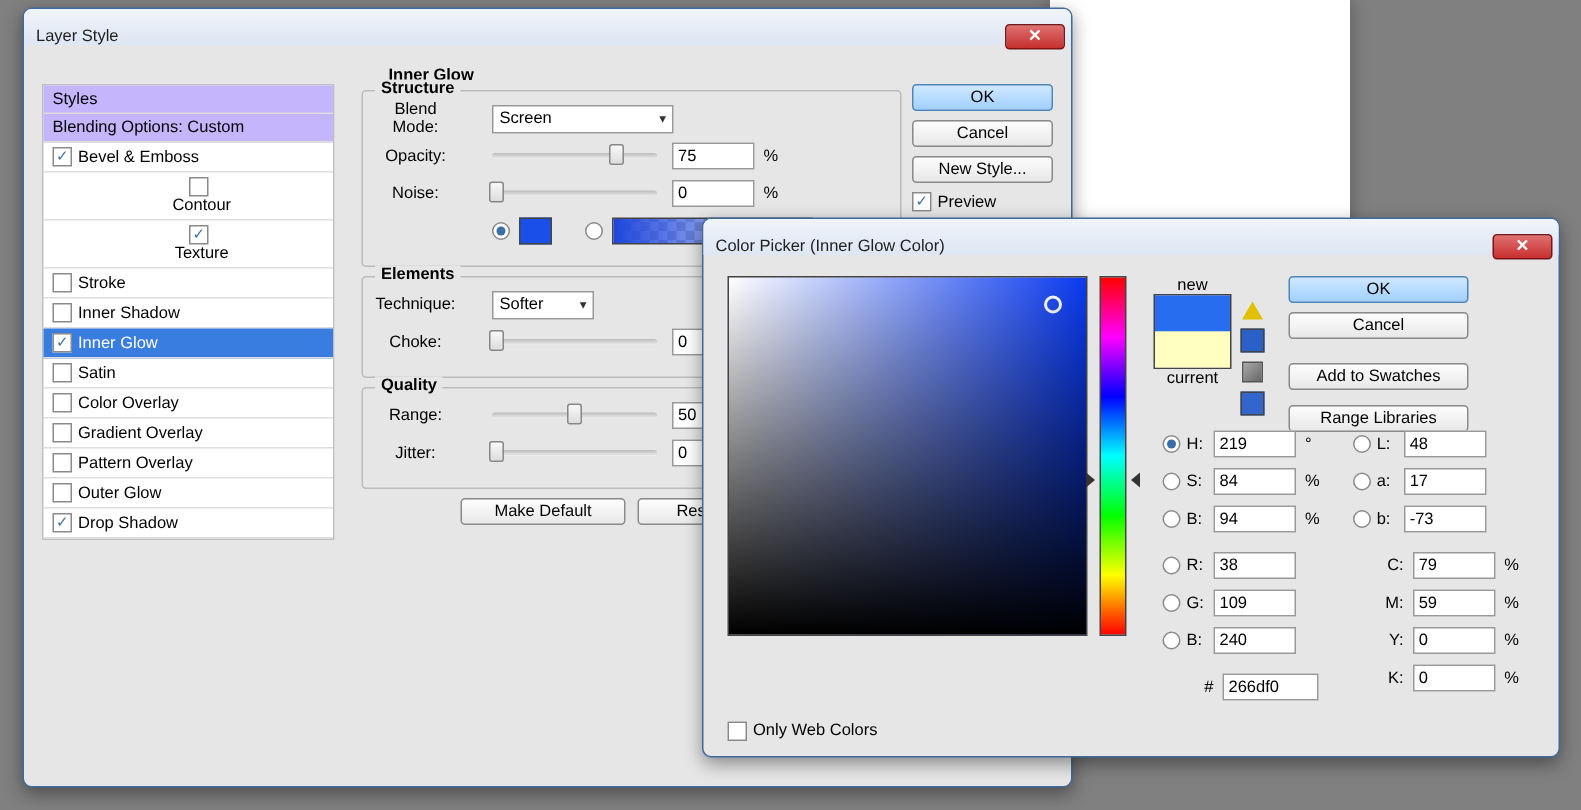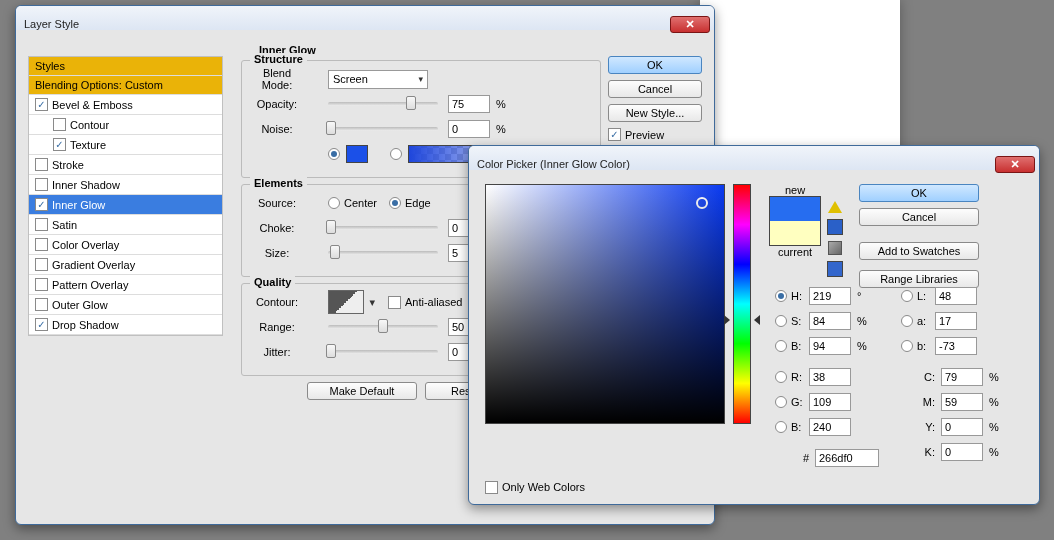--- a/index.html
+++ b/index.html
@@ -7,34 +7,34 @@
 .canvas { position: absolute; background: #fff; top: 0; left: 700px; width: 200px; height: 360px; box-shadow: 0 0 12px rgba(0,0,0,0.3); }
 .window { position: absolute; background: #e6e6e6; border: 1px solid #3f6a9a; border-radius: 6px; box-shadow: 0 4px 12px rgba(0,0,0,0.4); }
 .titlebar { background: linear-gradient(#f0f4fa, #dde6f3); height: 24px; border-radius: 5px 5px 0 0; display: flex; align-items: center; padding: 12px 4px 0 8px; position: relative; }
 .titlebar .title { flex: 1; color: #222; }
 .closebtn { width: 40px; height: 17px; background: linear-gradient(#e07070,#c83030); border: 1px solid #7a1515; border-radius: 3px; color: #fff; text-align: center; line-height: 14px; font-weight: bold; cursor: pointer; }
 .btn { background: linear-gradient(#fdfdfd,#e8e8e8); border: 1px solid #8a8a8a; border-radius: 3px; padding: 2px 0; text-align: center; cursor: pointer; display: block; width: 94px; margin-bottom: 6px; }
 .btn.primary { background: linear-gradient(#d0e8ff,#a0d0ff); border: 1px solid #4a85c0; }
 .chk { display: inline-block; width: 13px; height: 13px; border: 1px solid #8a8a8a; background: #fff; vertical-align: middle; margin-right: 4px; text-align: center; line-height: 11px; font-size: 10px; color: #3a6ea5; cursor: pointer; }
 .radio { display: inline-block; width: 12px; height: 12px; border: 1px solid #8a8a8a; border-radius: 50%; background: #fff; vertical-align: middle; position: relative; cursor: pointer; }
 .radio.on::after { content:''; position:absolute; width:6px; height:6px; background:#3a6ea5; border-radius:50%; top:2px; left:2px; }
-.input { border: 1px solid #999; background: #fff; padding: 1px 3px; height: 18px; width: 42px; text-align: left; }
+.input { border: 1px solid #999; background: #fff; padding: 1px 3px; height: 18px; width: 55px; text-align: left; }
 .dropdown { border: 1px solid #999; background: #fff; padding: 1px 4px; height: 19px; position: relative; cursor: pointer; display: inline-flex; align-items: center; }
 .dropdown::after { content:'▾'; position:absolute; right:4px; color:#333; font-size:9px; }
 .fieldset { border: 1px solid #bbb; border-radius: 3px; padding: 8px 8px 8px 8px; margin-bottom: 6px; position: relative; }
 .fieldset > .legend { position: absolute; top: -8px; left: 8px; background: #e6e6e6; padding: 0 4px; font-weight: bold; }
 .row { display: flex; align-items: center; margin-bottom: 5px; height: 20px; }
 .row .lbl { text-align: center; width: 78px; padding-right: 24px; }
 .track { width: 110px; height: 4px; background: linear-gradient(#bbb,#eee); border-radius: 2px; position: relative; cursor: pointer; }
 .thumb { position: absolute; width: 10px; height: 14px; background: linear-gradient(#f8f8f8,#ddd); border: 1px solid #888; border-radius: 2px; top: -6px; }
 .styles-panel { position: absolute; left: 12px; top: 50px; width: 195px; border: 1px solid #c0c0c0; background: #fff; }
 .styles-panel .cell { padding: 3px 6px; border-bottom: 1px solid #ddd; display: flex; align-items: center; cursor: pointer; }
-.styles-panel .head { background: #eab308; font-weight: normal; }
+.styles-panel .head { background: #c4b5fd; font-weight: normal; }
 .styles-panel .cell.sel { background: #3a7de0; color: #fff; }
-.sub { padding-left: 24px !important; }
+.sub { padding-left: 24px !important; flex-direction: column; }
 .section-title { font-weight: bold; padding: 0 0 4px 18px; }
 .colorfield { width: 240px; height: 240px; border: 1px solid #444; position: relative; cursor: crosshair; background: linear-gradient(to right,#fff,#0a3af0); }
 .colorfield::after { content:''; position:absolute; inset:0; background: linear-gradient(to bottom, transparent, #000); }
 .marker { position: absolute; width: 12px; height: 12px; border: 2px solid #fff; border-radius: 50%; pointer-events: none; left: 210px; top: 12px; }
 .huestrip { width: 18px; height: 240px; border: 1px solid #444; margin-left: 8px; background: linear-gradient(to bottom, #f00,#f0f,#00f,#0ff,#0f0,#ff0,#f00); position: relative; cursor: pointer; }
 .hueptr { position: absolute; left: -8px; right: -8px; height: 0; border-top: 5px solid transparent; border-bottom: 5px solid transparent; }
 .hueptr::before, .hueptr::after { content:''; position: absolute; width:0; height:0; border-top:5px solid transparent; border-bottom:5px solid transparent; top:-5px; }
 .hueptr::before { left:-2px; border-left:6px solid #333; }
 .hueptr::after { right:-2px; border-right:6px solid #333; }
 .swatch-stack { display: flex; flex-direction: column; align-items: center; }
@@ -114,21 +114,21 @@
       </div>
   </div>
 
   <div style="position:absolute; left:225px; top:38px; width:360px;">
     <div class="section-title">Inner Glow</div>
 
     <div class="fieldset">
       <div class="legend">Structure</div>
       <div class="row">
         <span class="lbl">Blend Mode:</span>
-        <div class="dropdown" style="width:100px">
+        <div class="dropdown" style="width:121px">
             <span>Screen</span>
           </div>
       </div>
       <div class="row">
         <span class="lbl">Opacity:</span>
         <div class="track">
             <div class="thumb" style="left:78px"></div>
           </div>
         <input class="input" style="margin-left: 10px;" value="75">
         <span style="margin-left:6px">%</span>
@@ -146,51 +146,36 @@
         <div class="colorswatch"></div>
         <span style="width:10px"></span>
         <span class="radio"></span>
         <div class="gradientpreview"></div>
       </div>
     </div>
 
     <div class="fieldset">
       <div class="legend">Elements</div>
       <div class="row">
-        <span class="lbl">Source:</span>
-        <span class="radio"></span>
-        <span style="margin:0 12px 0 4px">Center</span>
-        <span class="radio on"></span>
-        <span style="margin-left:4px">Edge</span>
+        <span class="lbl">Technique:</span>
+        <div class="dropdown" style="width:68px">
+            <span>Softer</span>
+          </div>
       </div>
       <div class="row">
         <span class="lbl">Choke:</span>
         <div class="track">
             <div class="thumb" style="left:-2px"></div>
           </div>
         <input class="input" style="margin-left: 10px;" value="0">
-      </div>
-      <div class="row">
-        <span class="lbl">Size:</span>
-        <div class="track">
-            <div class="thumb" style="left:2px"></div>
-          </div>
-        <input class="input" style="margin-left: 10px;" value="5">
       </div>
     </div>
 
     <div class="fieldset">
       <div class="legend">Quality</div>
-      <div class="row">
-        <span class="lbl">Contour:</span>
-        <div class="contour-swatch"></div>
-        <span style="width:24px"></span>
-        <span class="chk"></span>
-        <span>Anti-aliased</span>
-      </div>
       <div class="row">
         <span class="lbl">Range:</span>
         <div class="track">
             <div class="thumb" style="left:50px"></div>
           </div>
         <input class="input" style="margin-left: 10px;" value="50">
       </div>
       <div class="row">
         <span class="lbl">Jitter:</span>
         <div class="track">

